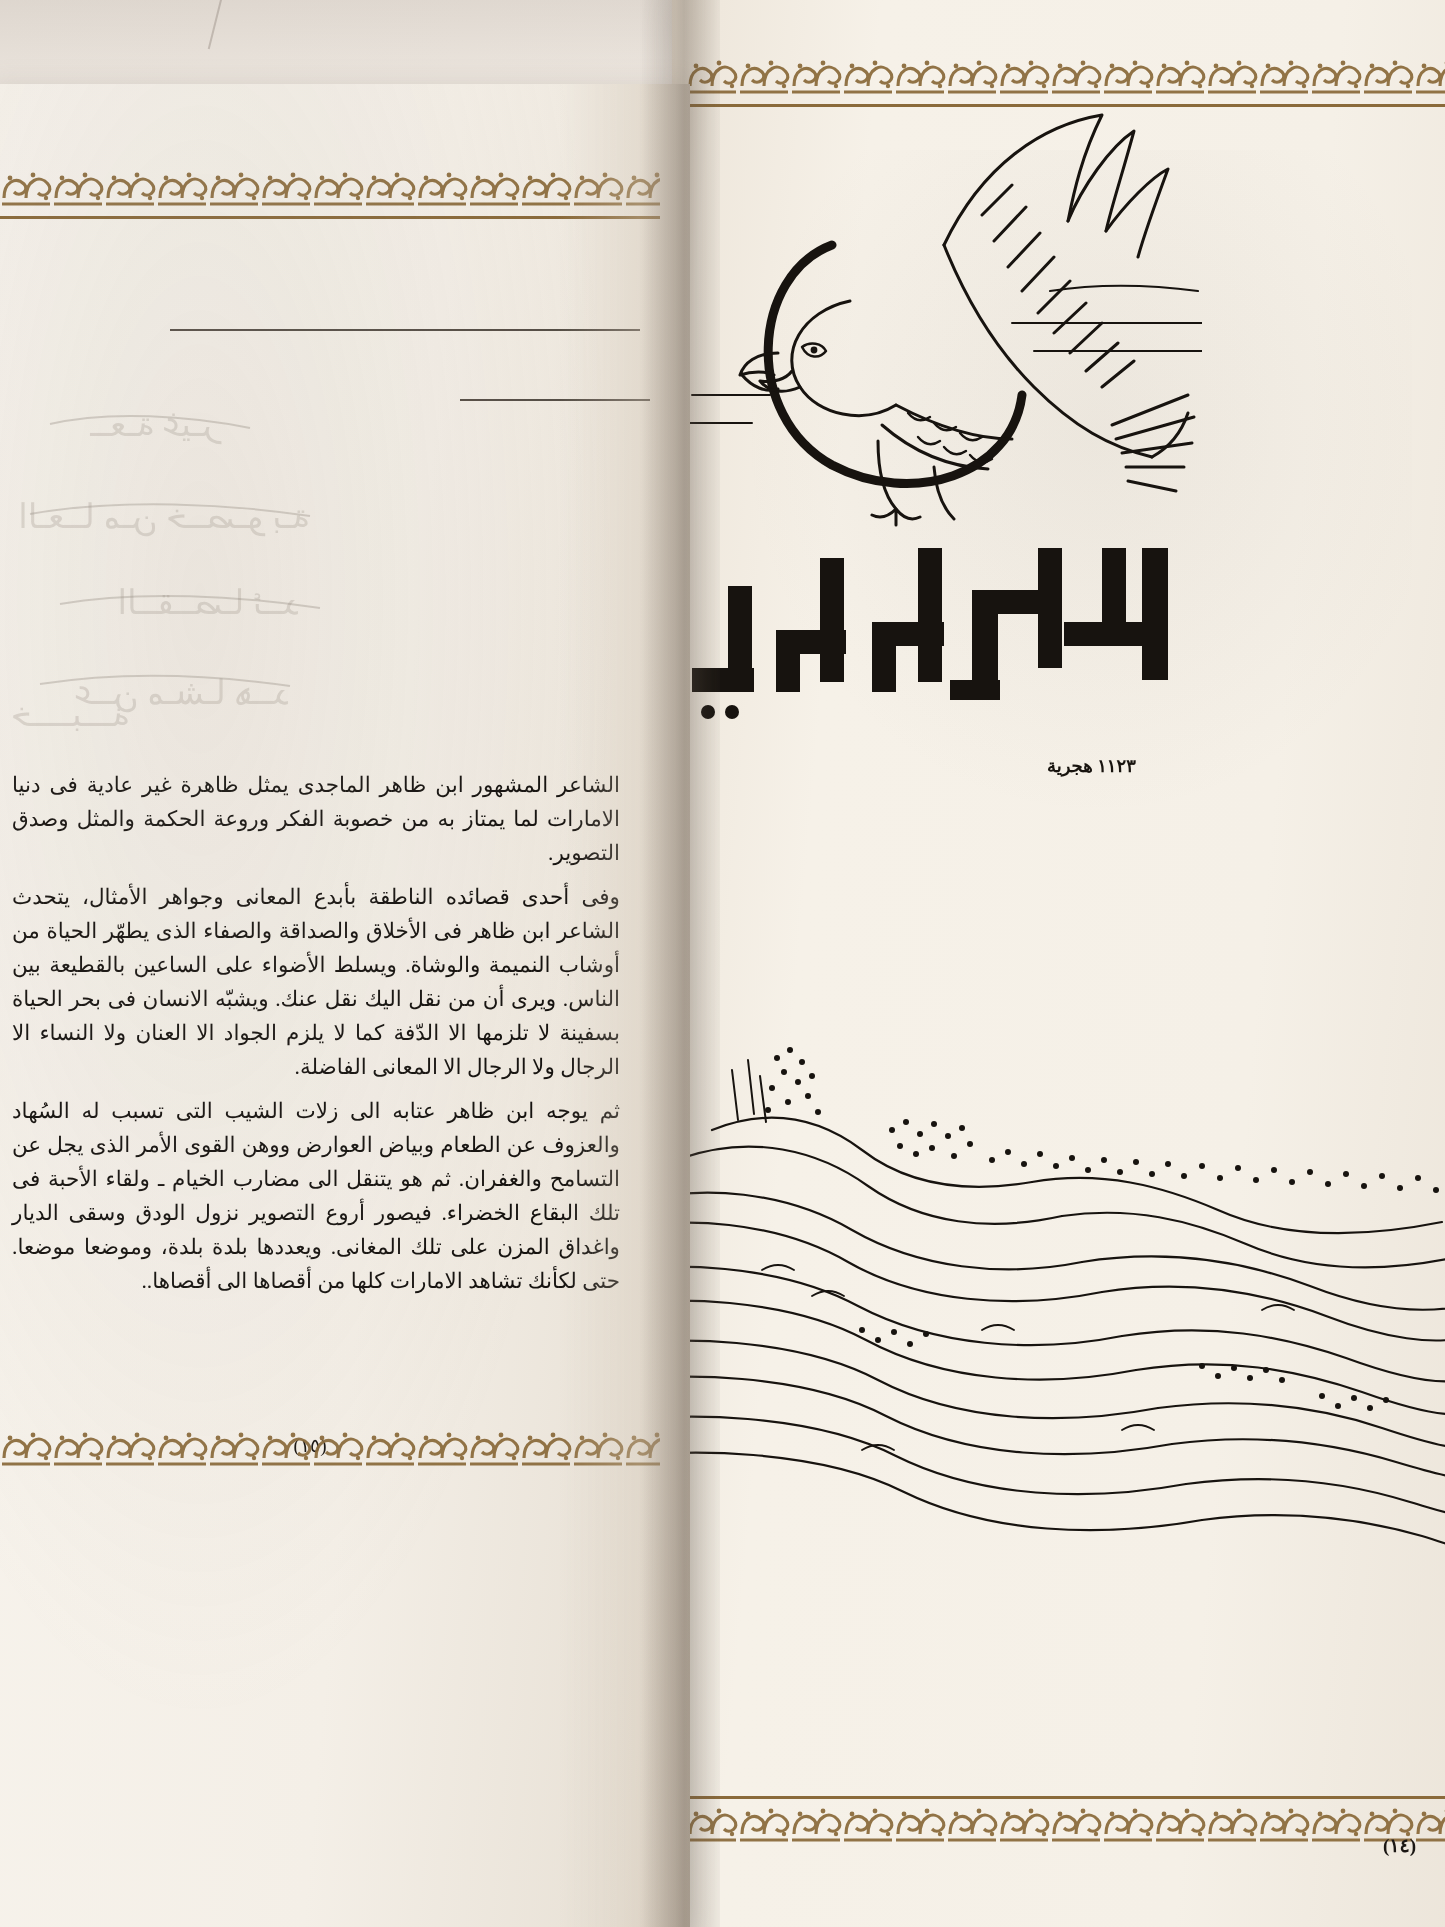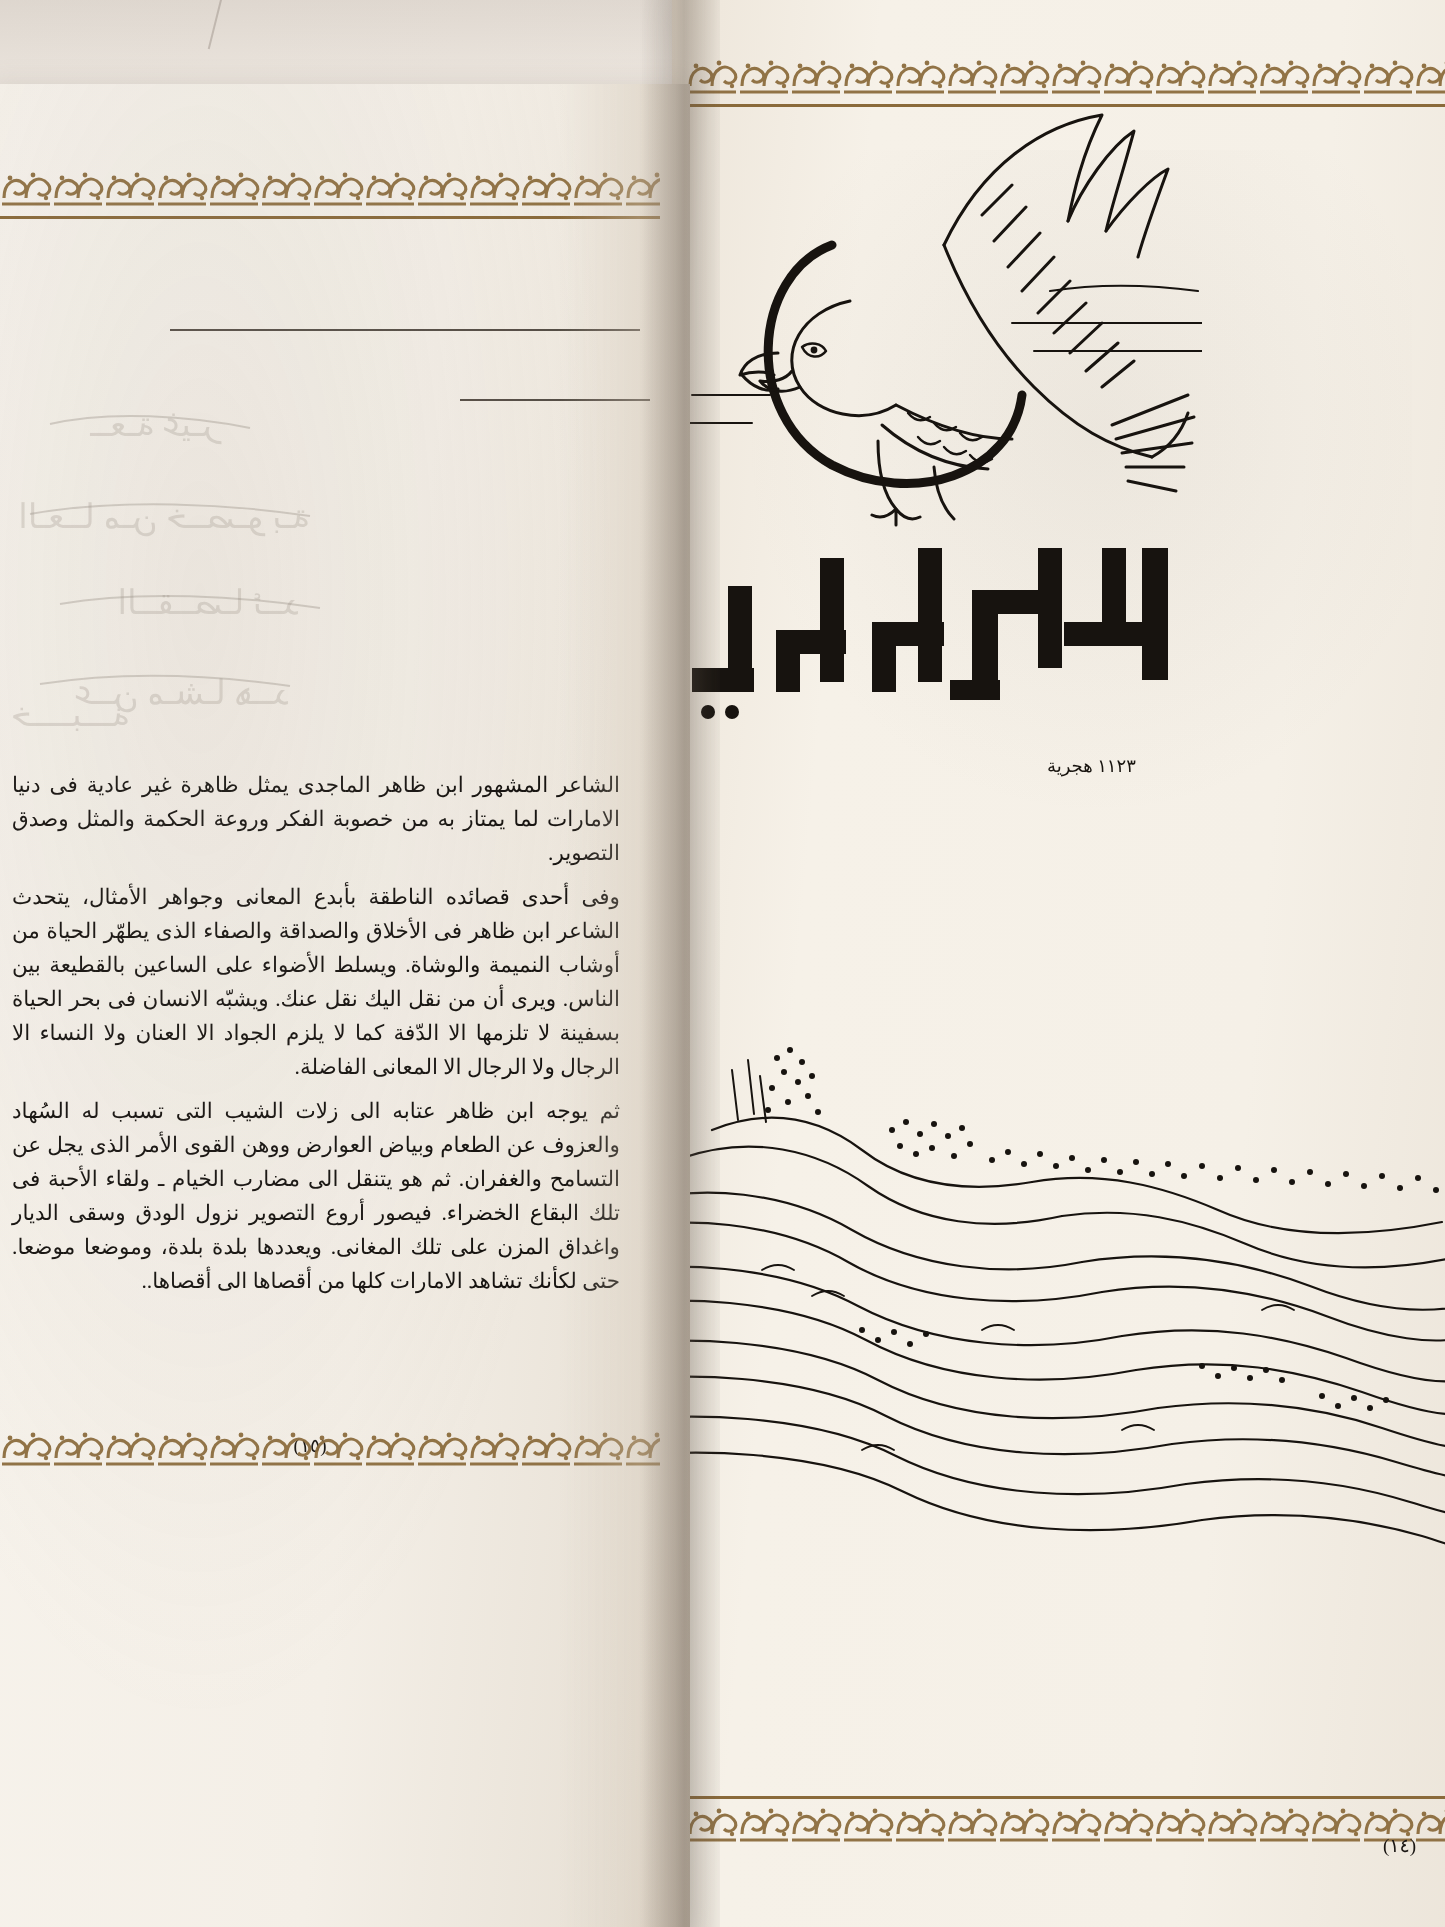--- a/index.html
+++ b/index.html
@@ -140,40 +140,41 @@
     font-size: 19px;
     color: #1a1613;
     direction: rtl;
   }
   .page-num-right {
     position: absolute;
     right: 46px; bottom: 70px;
     font-size: 19px;
     color: #1a1613;
     direction: rtl;
+    font-weight: bold;
   }
 
   
   .falcon-wrap {
     position: absolute;
     left: 10px; top: 95px;
     width: 520px; height: 470px;
   }
   .title-kufic {
     position: absolute;
     left: 0px; top: 530px;
     width: 520px; height: 200px;
   }
   .hijri-date {
     position: absolute;
     left: 375px; top: 755px;
     font-size: 18px;
     direction: rtl;
     color: #18140f;
-    font-weight: normal;
+    font-weight: bold;
     letter-spacing: 1px;
   }
   .seascape {
     position: absolute;
     left: -110px; top: 1010px;
     width: 900px; height: 560px;
   }
 
   .faint {
     position: absolute;

